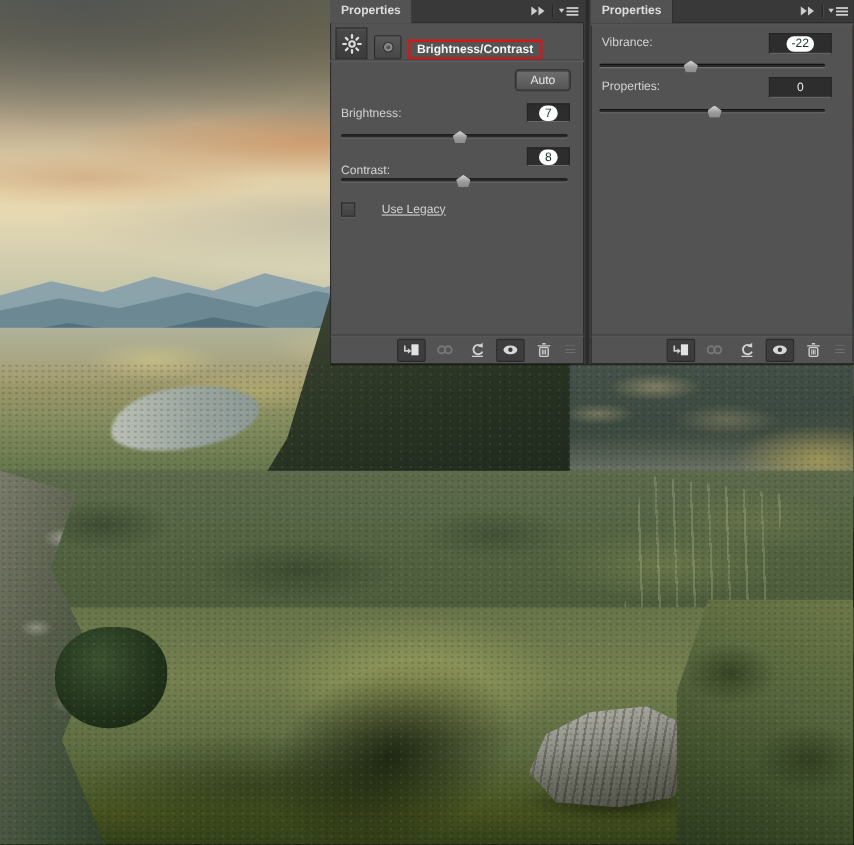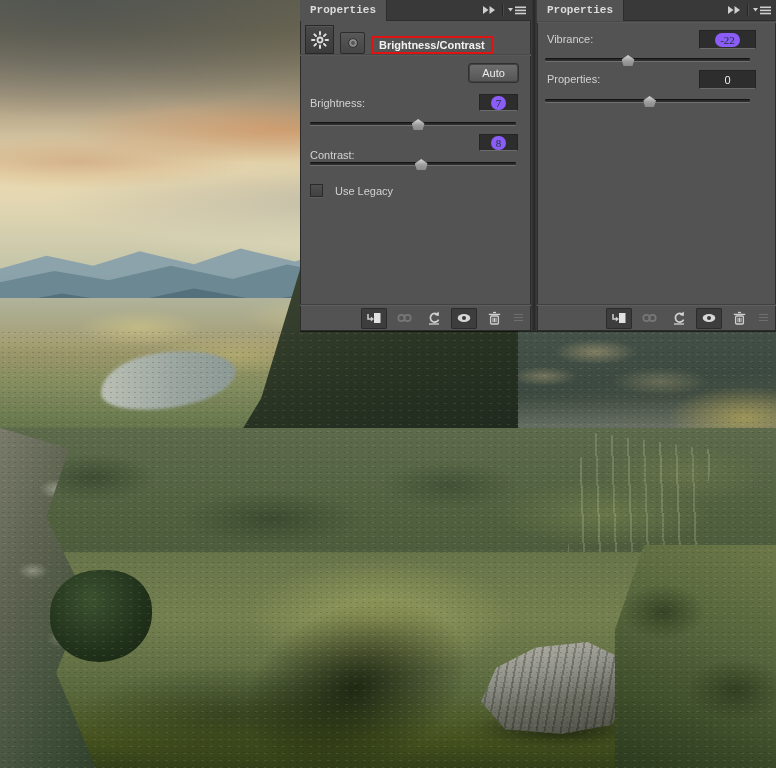--- a/index.html
+++ b/index.html
@@ -99,21 +99,21 @@
 
   
   .panels-row{position:absolute;left:300px;top:0;width:476px;height:331px;display:flex;
     background:#2e2e2e;font-size:11px;color:#d2d2d2;box-shadow:0 1px 0 rgba(0,0,0,.55);}
   .ps-panel{height:100%;display:flex;flex-direction:column;background:#535353;
     box-shadow:inset 0 0 0 1px #2c2c2c;}
   .ps-panel.pleft{width:231px;}
   .pgap{width:6px;background:linear-gradient(90deg,#3d3d3d,#272727 50%,#3d3d3d);}
   .ps-panel.pright{flex:1;}
 
-  .tabbar{height:21px;background:#393939;display:flex;align-items:stretch;font-family:Liberation Mono, monospace;}
+  .tabbar{height:21px;background:#393939;display:flex;align-items:stretch;}
   .tab{background:#535353;padding:0 10px;line-height:21px;font-weight:bold;color:#dcdcdc;
     border-right:1px solid #2d2d2d;}
   .tab-rest{flex:1;display:flex;justify-content:flex-end;align-items:center;gap:5px;
     padding-right:5px;border-bottom:1px solid #2d2d2d;}
   .vdiv{width:1px;height:12px;background:#262626;box-shadow:1px 0 0 #4a4a4a;}
   .tbtn{display:flex;align-items:center;}
 
   .iconrow{height:33px;display:flex;align-items:flex-end;gap:6px;padding-left:5px;}
   .adj-btn{width:27px;height:27px;flex:0 0 auto;display:flex;align-items:center;justify-content:center;
     background:linear-gradient(#494949,#3b3b3b);border:1px solid #282828;
@@ -126,30 +126,30 @@
 
   .content{position:relative;flex:1;}
   .auto-btn{position:absolute;top:8px;right:13px;width:49px;height:18px;box-sizing:border-box;
     background:linear-gradient(#6d6d6d,#565656);border:1px solid #434343;border-radius:3px;
     box-shadow:0 0 0 1px #303030;color:#eaeaea;text-align:center;line-height:16px;}
   .row-label{position:absolute;left:10px;color:#d2d2d2;}
   .valbox{position:absolute;box-sizing:border-box;background:#2d2d2d;border:1px solid #242424;
     border-bottom-color:#6a6a6a;display:flex;align-items:center;justify-content:center;color:#ececec;}
   .valbox.small{right:13px;width:39px;height:17px;}
   .valbox.wide{right:20px;width:57px;height:19px;}
-  .val-sel{background:#8b5cf6;color:#16322b;border-radius:9px;padding:0 5px;line-height:14px;font-family:Liberation Serif, serif;}
+  .val-sel{background:#ffffff;color:#16322b;border-radius:9px;padding:0 5px;line-height:14px;}
   .slider{position:absolute;height:12px;}
   .slider .track{position:absolute;left:0;right:0;top:4px;height:3px;background:#2c2c2c;
     border-radius:2px;box-shadow:0 1px 0 #717171, inset 0 1px 1px rgba(0,0,0,.6);}
   .slider .thumb{position:absolute;top:1px;width:13px;height:11px;transform:translateX(-50%);
     background:linear-gradient(#d8d8d8,#9c9c9c 55%,#8a8a8a);
     clip-path:polygon(50% 0,100% 40%,84% 100%,16% 100%,0 40%);}
   .sl-left{left:10px;right:15px;}
   .sl-right{left:8px;right:26px;}
-  .legacy{position:absolute;left:10px;top:128px;display:flex;align-items:center;gap:12px;}
+  .legacy{position:absolute;left:10px;top:128px;display:flex;align-items:center;gap:24px;text-decoration:underline;}
   .cbox{width:13px;height:13px;box-sizing:border-box;background:linear-gradient(#4f4f4f,#414141);
     border:1px solid #2a2a2a;box-shadow:0 1px 0 rgba(255,255,255,.08);}
 
   .footer{height:26px;border-top:1px solid #404040;box-shadow:inset 0 1px 0 #5e5e5e;
     display:flex;align-items:center;justify-content:flex-end;gap:4px;padding-right:8px;}
   .ficon{width:26px;height:21px;display:flex;align-items:center;justify-content:center;border-radius:2px;}
   .ficon.pressed{background:#3d3d3d;box-shadow:inset 0 0 0 1px #2b2b2b;}
   .grip{width:9px;height:8px;margin-left:3px;
     background:repeating-linear-gradient(180deg,#6e6e6e 0 1px,transparent 1px 3px);}
 </style>

